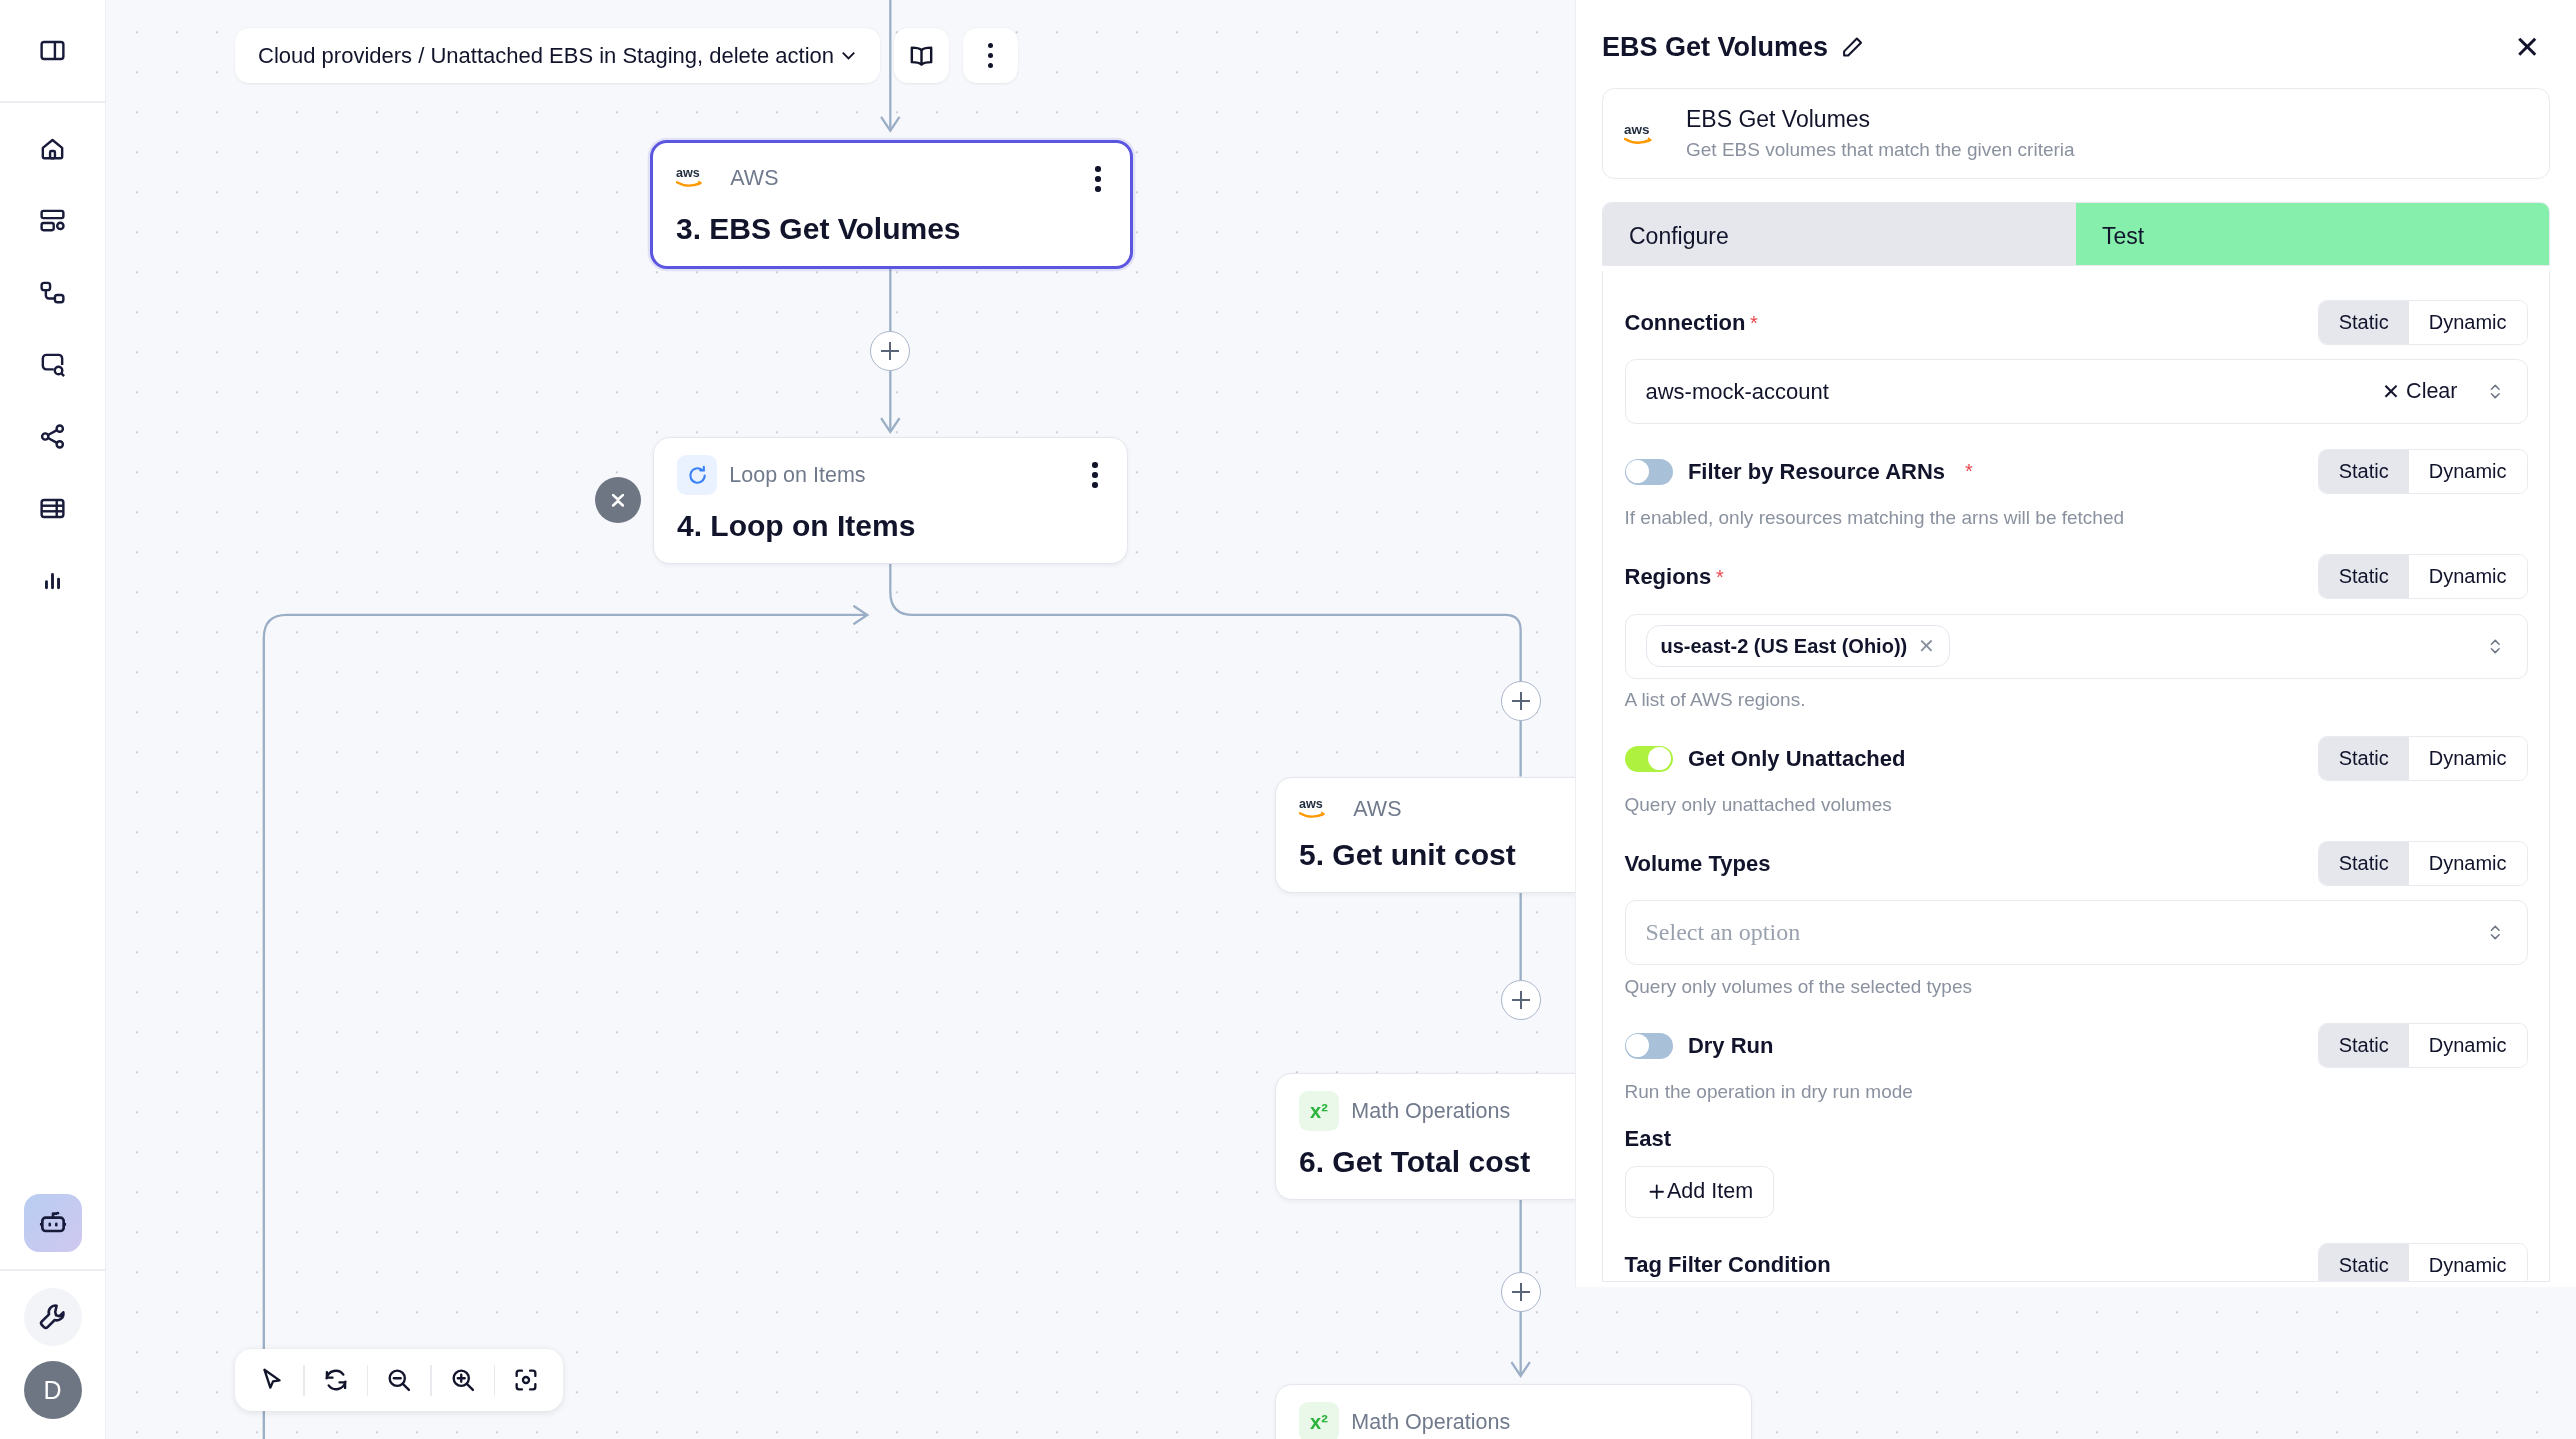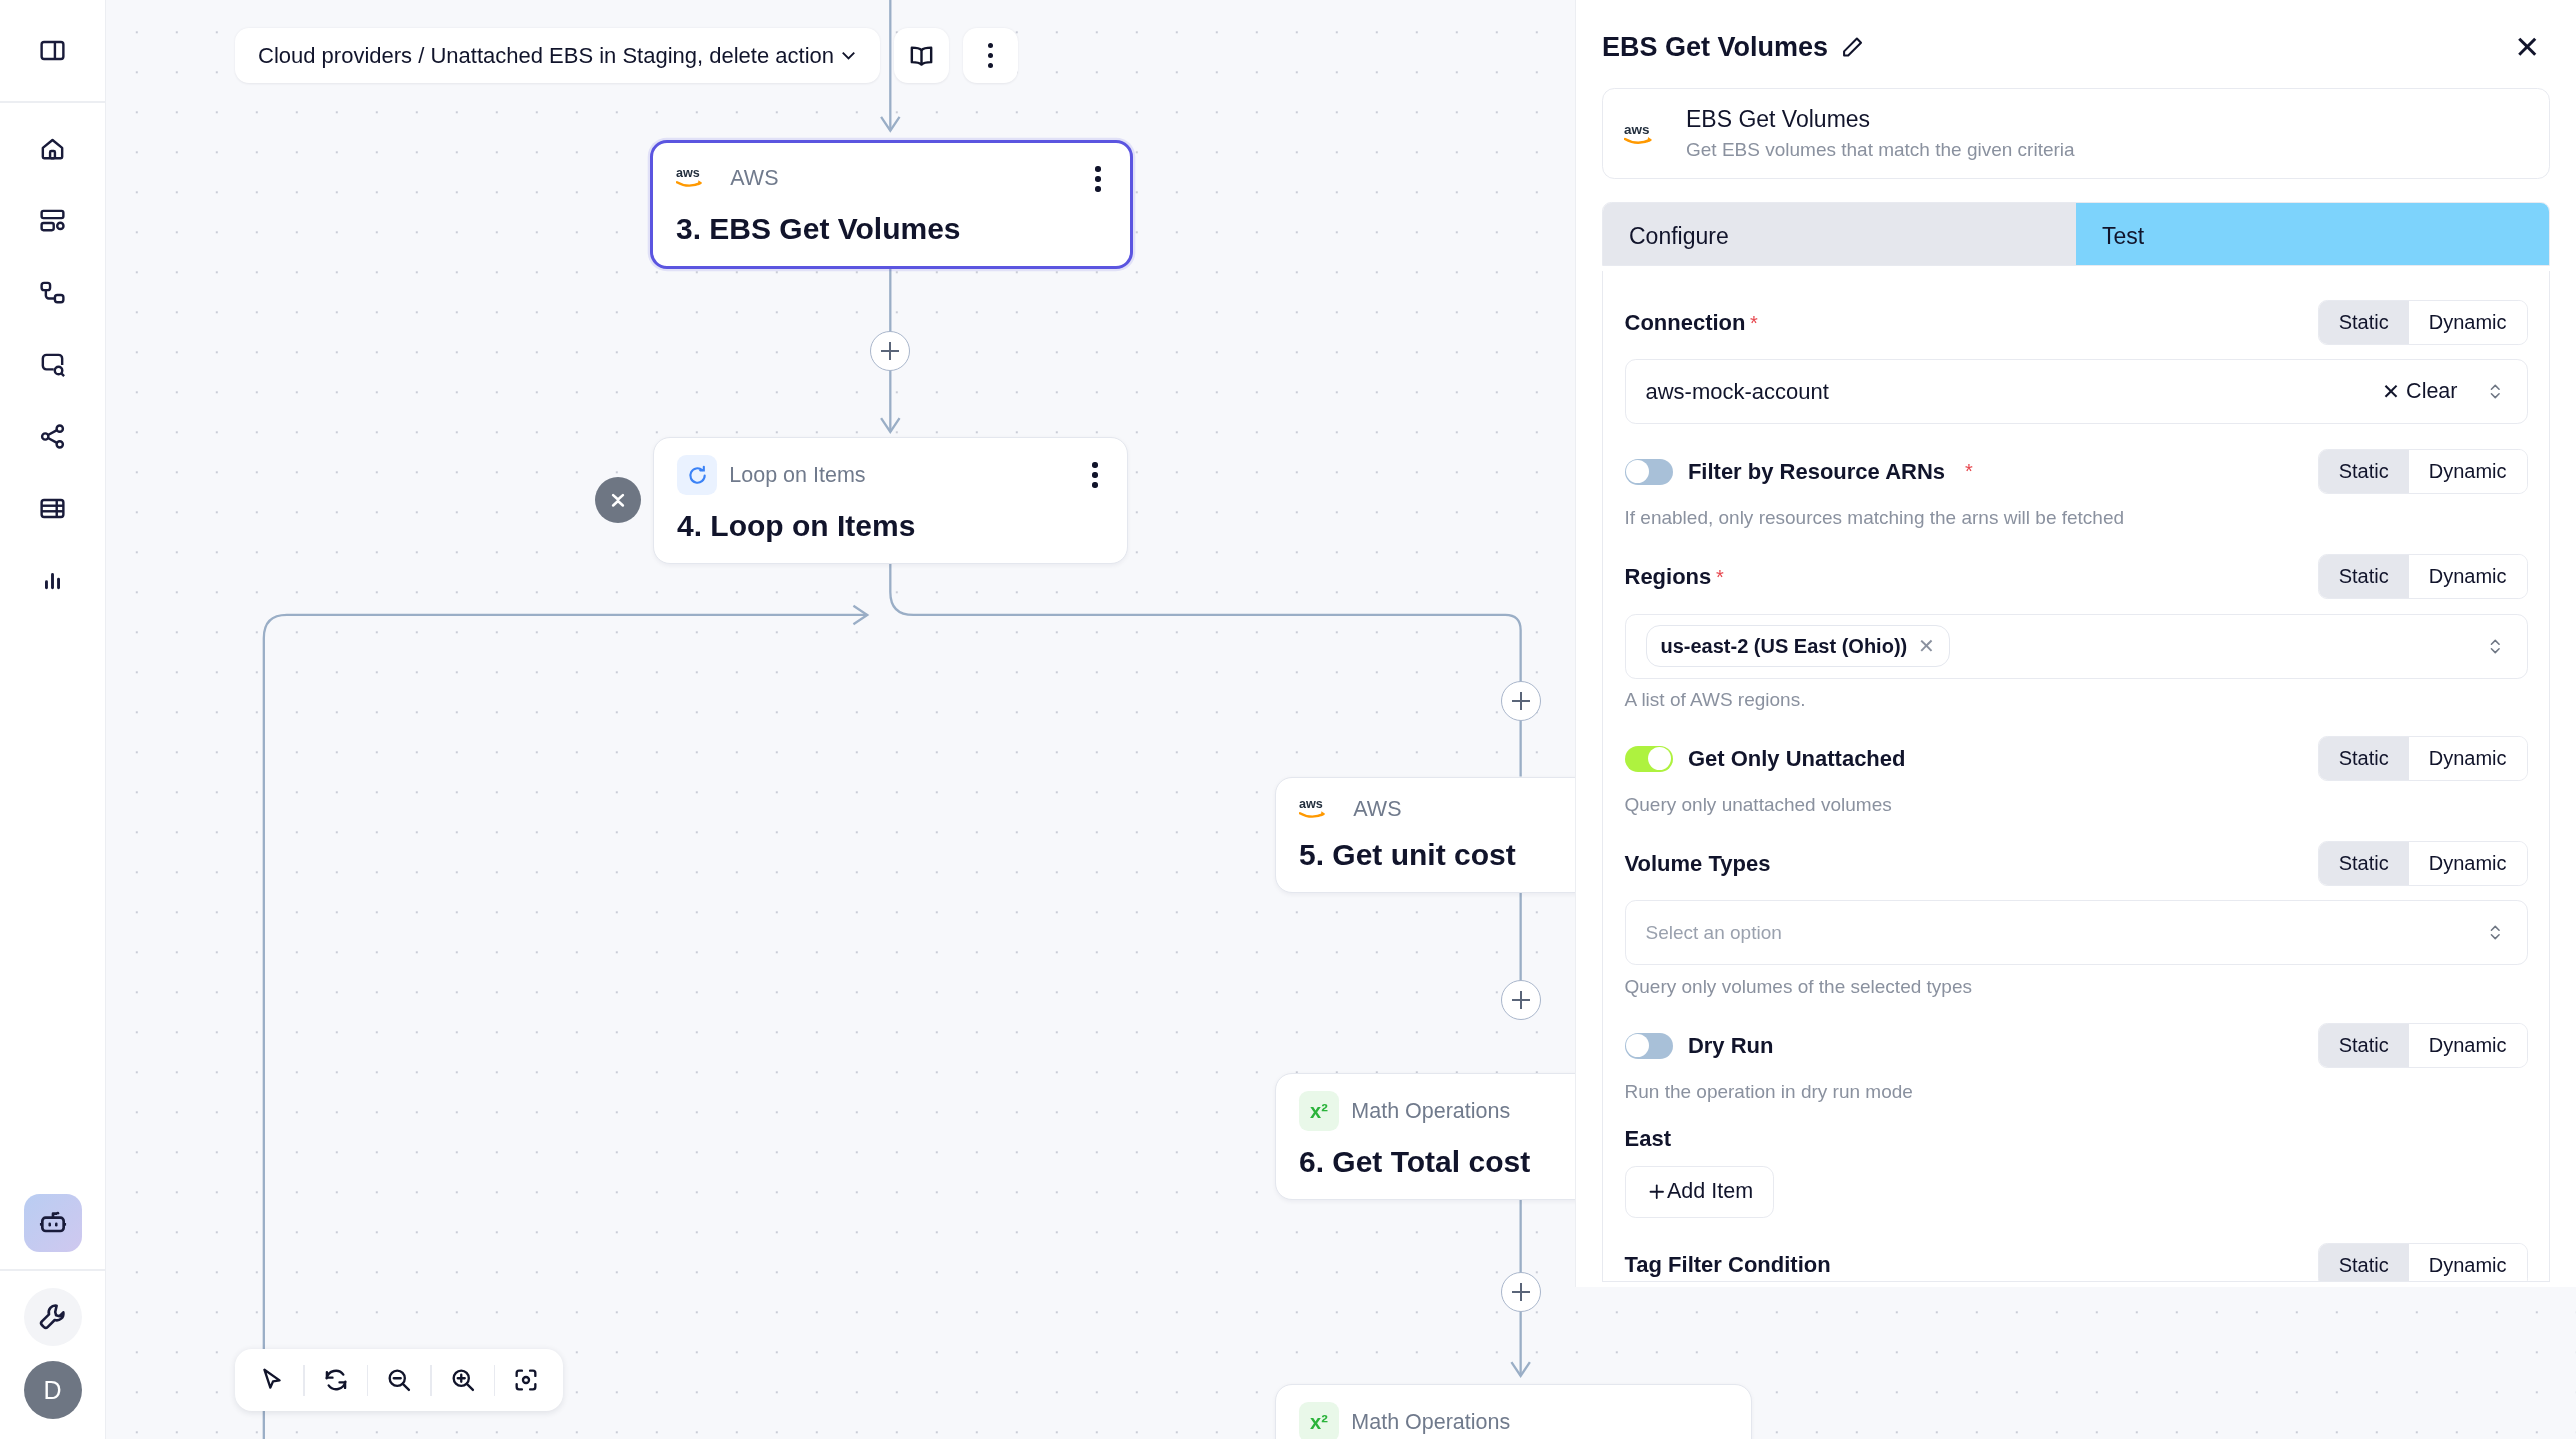--- a/index.html
+++ b/index.html
@@ -150,35 +150,35 @@
   .pencil { margin-left: 12.3px; cursor: pointer; display: flex; }
   .panel-close { margin-left: auto; cursor: pointer; font-size: 31px; color: #11142b; line-height: 1; padding: 3.1px 7.7px; }
   .node-card {
     margin: 21.5px 26px 0 26px; border: 1.5px solid #e8eaf0; border-radius: 12.3px;
     padding: 17px 20px; display: flex; align-items: center; gap: 17px;
   }
   .aws-logo-wrap { width: 46px; display: flex; align-items: center; justify-content: center; }
   .nc-name { font-size: 23px; color: #11142b; }
   .nc-desc { font-size: 19px; color: #8a919f; margin-top: 6.2px; }
   .tabs { display: flex; margin: 23px 26px 0 26px; border: 1.5px solid #e8eaf0; border-radius: 9.2px 9.2px 0 0; overflow: hidden; }
-  .tab { flex: 1 1 0; padding: 20px 0 20px 26px; font-size: 23px; color: #11142b; cursor: pointer; background: #7dd3fc; }
+  .tab { flex: 1 1 0; padding: 20px 0 20px 26px; font-size: 23px; color: #11142b; cursor: pointer; background: #86efac; }
   .tab.active { background: #e5e7ed; }
   .panel-body { flex: 1 1 auto; overflow: hidden; margin: 5px 26px; border: 1.5px solid #e8eaf0; border-top: none; padding: 23px 21.5px 0 21.5px; }
   .field-row { display: flex; align-items: center; justify-content: space-between; min-height: 49px; }
   .field-label { font-size: 22px; color: #11142b; font-weight: bold; }
   .req { color: #e7484f; margin-left: 4.6px; font-size: 20px; }
   .seg { display: flex; border: 1.5px solid #e8eaf0; border-radius: 9.2px; overflow: hidden; }
   .seg div { padding: 10px 20px; font-size: 20px; color: #11142b; cursor: pointer; background: #fff; }
   .seg div.on { background: #e5e7ed; }
   .input-box {
     margin-top: 12.3px; border: 1.5px solid #e8eaf0; border-radius: 10.8px;
     height: 65px; display: flex; align-items: center; padding: 0 20px; gap: 26px; cursor: pointer;
   }
   .input-val { font-size: 22px; color: #11142b; }
-  .input-placeholder { font-size: 19px; color: #9aa1ae; }
+  .input-placeholder { font-size: 24px; color: #9aa1ae; font-family: Liberation Serif, serif; }
   .clear-btn { margin-left: auto; display: flex; align-items: center; gap: 6.2px; font-size: 21.5px; color: #11142b; cursor: pointer; }
   .chev { width: 23px; display: flex; flex-direction: column; align-items: center; gap: 2.3px; cursor: pointer; color: #6e7683; }
   .helper { font-size: 19px; color: #8a919f; margin-top: 10.8px; }
   .toggle { width: 48px; height: 26px; border-radius: 13px; position: relative; cursor: pointer; flex: 0 0 48px; }
   .toggle.off { background: #a8c0d8; }
   .toggle.on { background: #aef23f; }
   .toggle .knob { position: absolute; top: 1.5px; width: 23px; height: 23px; border-radius: 50%; background: #fff; }
   .toggle.off .knob { left: 1.5px; }
   .toggle.on .knob { right: 1.5px; }
   .toggle-row { display: flex; align-items: center; gap: 15.4px; }

